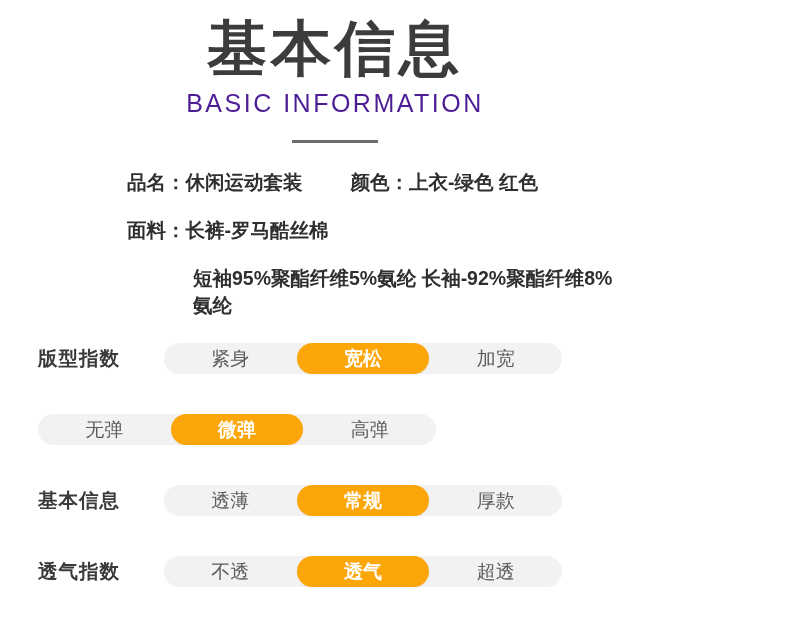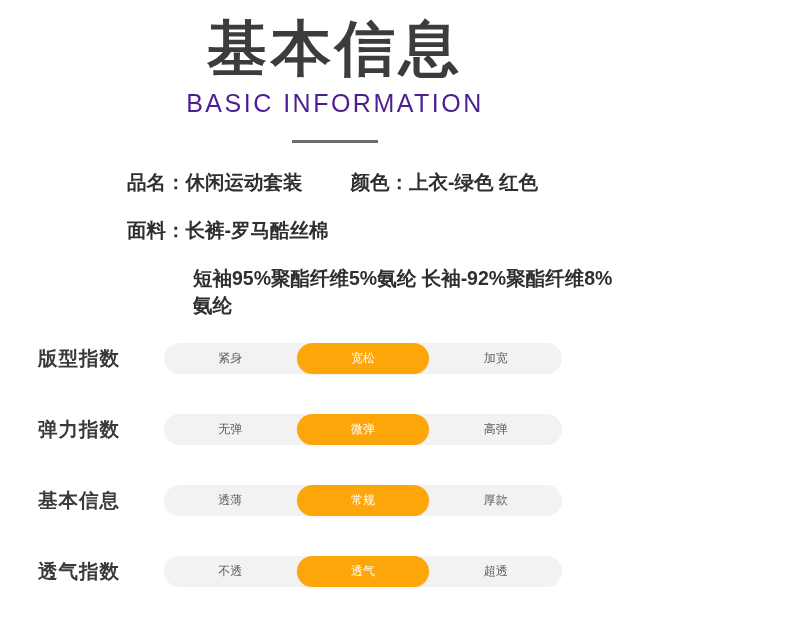--- a/index.html
+++ b/index.html
@@ -95,31 +95,31 @@
     border-radius: 16px;
     display: flex;
     align-items: center;
     position: relative;
   }
   .idx-opt {
     flex: 1 1 0;
     height: 31px;
     line-height: 31px;
     text-align: center;
-    font-size: 12px;
+    font-size: 19px;
     color: #5c5c5c;
     border-radius: 16px;
     position: relative;
     z-index: 1;
     white-space: nowrap;
   }
   .idx-opt.active {
     background: #fca60a;
     color: #ffffff;
-    font-weight: normal;
+    font-weight: bold;
     box-shadow: 0 1px 2px rgba(0,0,0,0.06);
   }
 </style>
 </head>
 <body>
 
 <div class="page">
 
   <div class="header">
     <h1 class="title-cn">基本信息</h1>
@@ -154,21 +154,20 @@
     <div class="idx-row">
       <div class="idx-label">版型指数</div>
       <div class="idx-track">
         <div class="idx-opt">紧身</div>
         <div class="idx-opt active">宽松</div>
         <div class="idx-opt">加宽</div>
       </div>
     </div>
 
     <div class="idx-row">
-      <div class="idx-label">弹力指数</div>
       <div class="idx-track">
         <div class="idx-opt">无弹</div>
         <div class="idx-opt active">微弹</div>
         <div class="idx-opt">高弹</div>
       </div>
     </div>
 
     <div class="idx-row">
       <div class="idx-label">基本信息</div>
       <div class="idx-track">

